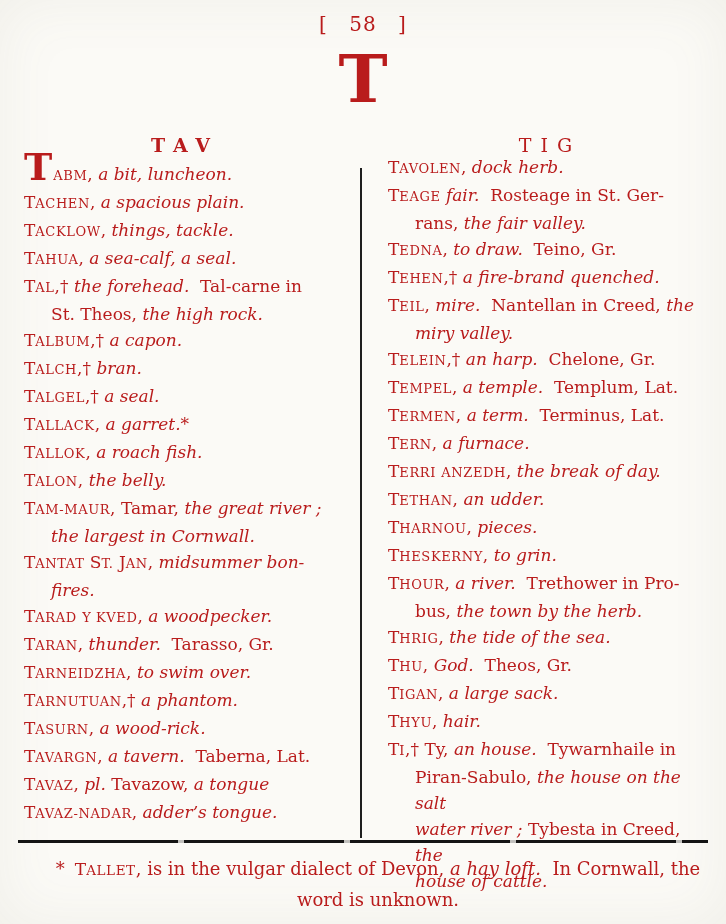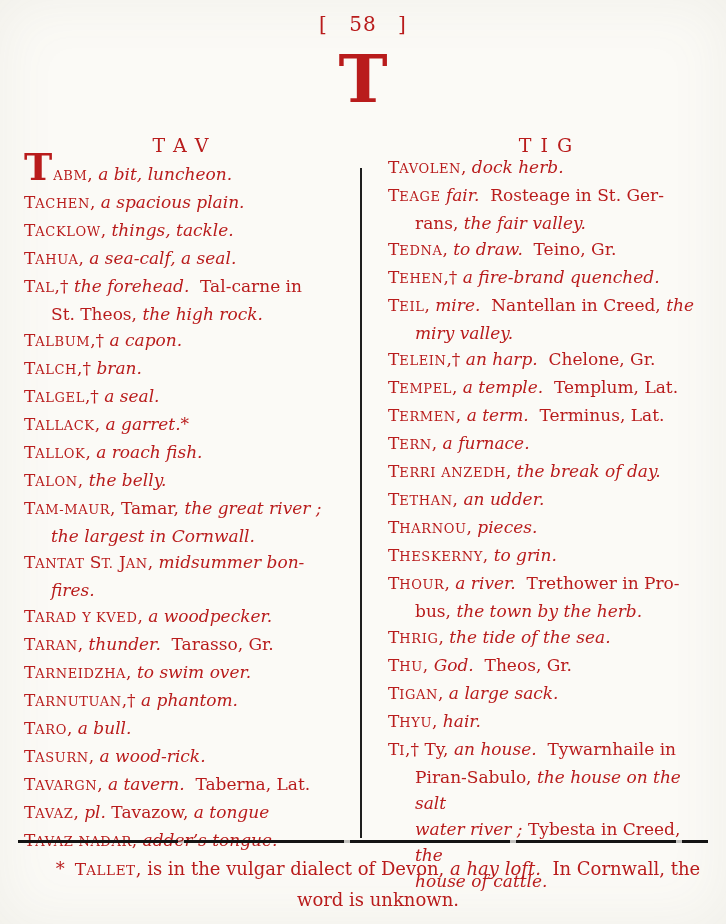--- a/index.html
+++ b/index.html
@@ -30,21 +30,21 @@
     line-height: 1;
   }
   .col-header {
     position: absolute;
     top: 134px;
     font-size: 19px;
     letter-spacing: 9px;
     text-align: center;
     text-transform: uppercase;
   }
-  .col-header.left  { left: 24px;  width: 322px; }
+  .col-header.left  { left: 24px;  width: 322px; font-weight: bold; }
   .col-header.right { left: 388px; width: 324px; }
   .column {
     position: absolute;
     top: 154px;
     font-size: 17px;
     line-height: 26px;
   }
   .column.left  { left: 24px;  width: 322px; }
   .column.right { left: 388px; width: 324px; }
   .entry {
@@ -115,21 +115,20 @@
       <p class="entry"><span class="seg-hw"><span class="hw-init">T</span><span class="hw-rest">algel</span></span><span class="seg-rom">,† </span><span class="seg-it">a seal.</span></p>
       <p class="entry"><span class="seg-hw"><span class="hw-init">T</span><span class="hw-rest">allack</span></span><span class="seg-rom">, </span><span class="seg-it">a garret.</span><span class="seg-rom">*</span></p>
       <p class="entry"><span class="seg-hw"><span class="hw-init">T</span><span class="hw-rest">allok</span></span><span class="seg-rom">, </span><span class="seg-it">a roach fish.</span></p>
       <p class="entry"><span class="seg-hw"><span class="hw-init">T</span><span class="hw-rest">alon</span></span><span class="seg-rom">, </span><span class="seg-it">the belly.</span></p>
       <p class="entry"><span class="seg-hw"><span class="hw-init">T</span><span class="hw-rest">am-maur</span></span><span class="seg-rom">, Tamar, </span><span class="seg-it">the great river ;</span><br><span class="seg-it">the largest in Cornwall.</span></p>
       <p class="entry"><span class="seg-hw"><span class="hw-init">T</span><span class="hw-rest">antat</span></span><span class="seg-rom"> </span><span class="seg-hw"><span class="hw-init">S</span><span class="hw-rest">t.</span></span><span class="seg-rom"> </span><span class="seg-hw"><span class="hw-init">J</span><span class="hw-rest">an</span></span><span class="seg-rom">, </span><span class="seg-it">midsummer bon-</span><br><span class="seg-it">fires.</span></p>
       <p class="entry"><span class="seg-hw"><span class="hw-init">T</span><span class="hw-rest">arad</span></span><span class="seg-rom"> </span><span class="seg-sc">y kved</span><span class="seg-rom">, </span><span class="seg-it">a woodpecker.</span></p>
       <p class="entry"><span class="seg-hw"><span class="hw-init">T</span><span class="hw-rest">aran</span></span><span class="seg-rom">, </span><span class="seg-it">thunder.</span><span class="seg-rom">&nbsp; Tarasso, Gr.</span></p>
       <p class="entry"><span class="seg-hw"><span class="hw-init">T</span><span class="hw-rest">arneidzha</span></span><span class="seg-rom">, </span><span class="seg-it">to swim over.</span></p>
       <p class="entry"><span class="seg-hw"><span class="hw-init">T</span><span class="hw-rest">arnutuan</span></span><span class="seg-rom">,† </span><span class="seg-it">a phantom.</span></p>
-      <p class="entry"><span class="seg-hw"><span class="hw-init">T</span><span class="hw-rest">aro</span></span><span class="seg-rom">, </span><span class="seg-it">a bull.</span></p>
       <p class="entry"><span class="seg-hw"><span class="hw-init">T</span><span class="hw-rest">asurn</span></span><span class="seg-rom">, </span><span class="seg-it">a wood-rick.</span></p>
       <p class="entry"><span class="seg-hw"><span class="hw-init">T</span><span class="hw-rest">avargn</span></span><span class="seg-rom">, </span><span class="seg-it">a tavern.</span><span class="seg-rom">&nbsp; Taberna, Lat.</span></p>
       <p class="entry"><span class="seg-hw"><span class="hw-init">T</span><span class="hw-rest">avaz</span></span><span class="seg-rom">, </span><span class="seg-it">pl.</span><span class="seg-rom"> Tavazow, </span><span class="seg-it">a tongue</span></p>
       <p class="entry"><span class="seg-hw"><span class="hw-init">T</span><span class="hw-rest">avaz-nadar</span></span><span class="seg-rom">, </span><span class="seg-it">adder’s tongue.</span></p>
     </div>
   <div class="column right" id="col-right">
       <p class="entry"><span class="seg-hw"><span class="hw-init">T</span><span class="hw-rest">avolen</span></span><span class="seg-rom">, </span><span class="seg-it">dock herb.</span></p>
       <p class="entry"><span class="seg-hw"><span class="hw-init">T</span><span class="hw-rest">eage</span></span><span class="seg-rom"> </span><span class="seg-it">fair.</span><span class="seg-rom">&nbsp; Rosteage in St. Ger-</span><br><span class="seg-rom">rans, </span><span class="seg-it">the fair valley.</span></p>
       <p class="entry"><span class="seg-hw"><span class="hw-init">T</span><span class="hw-rest">edna</span></span><span class="seg-rom">, </span><span class="seg-it">to draw.</span><span class="seg-rom">&nbsp; Teino, Gr.</span></p>
       <p class="entry"><span class="seg-hw"><span class="hw-init">T</span><span class="hw-rest">ehen</span></span><span class="seg-rom">,† </span><span class="seg-it">a fire-brand quenched.</span></p>

